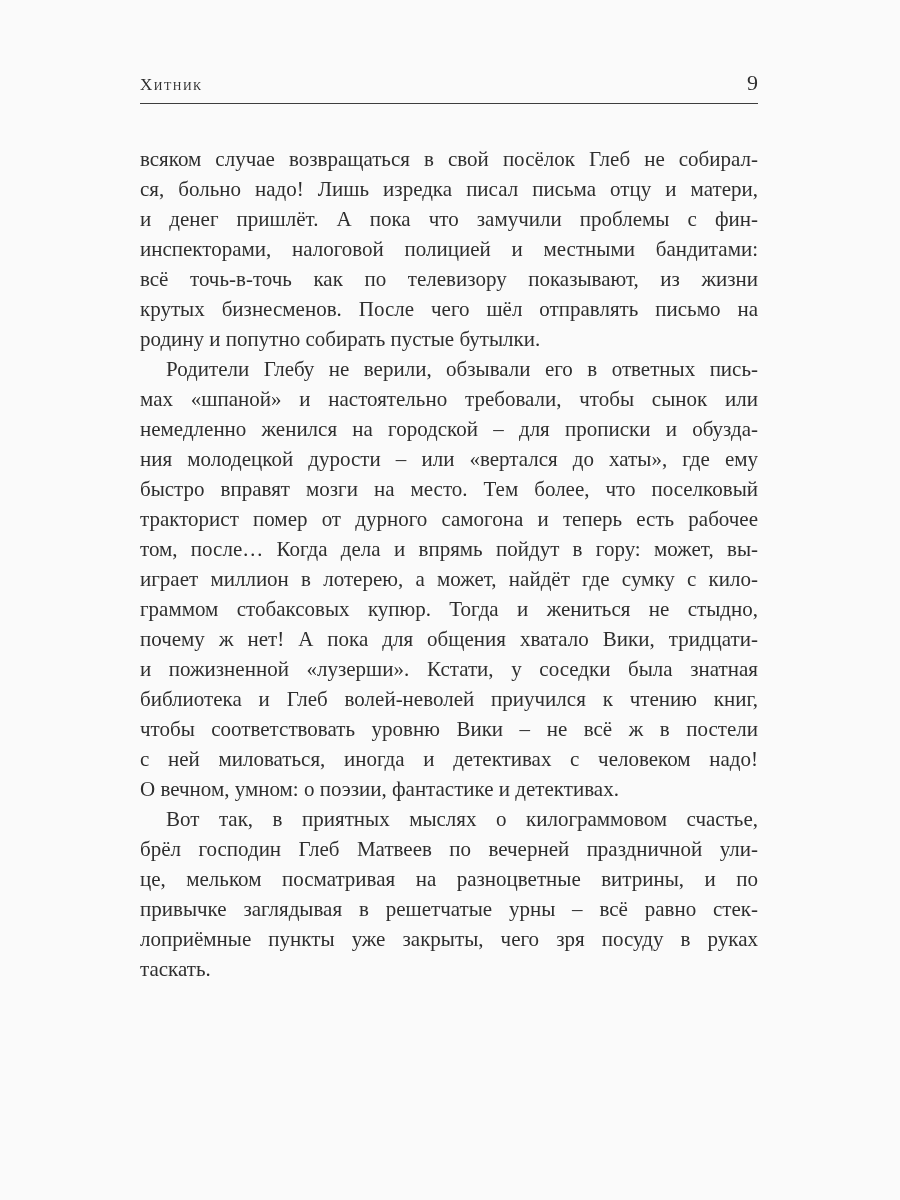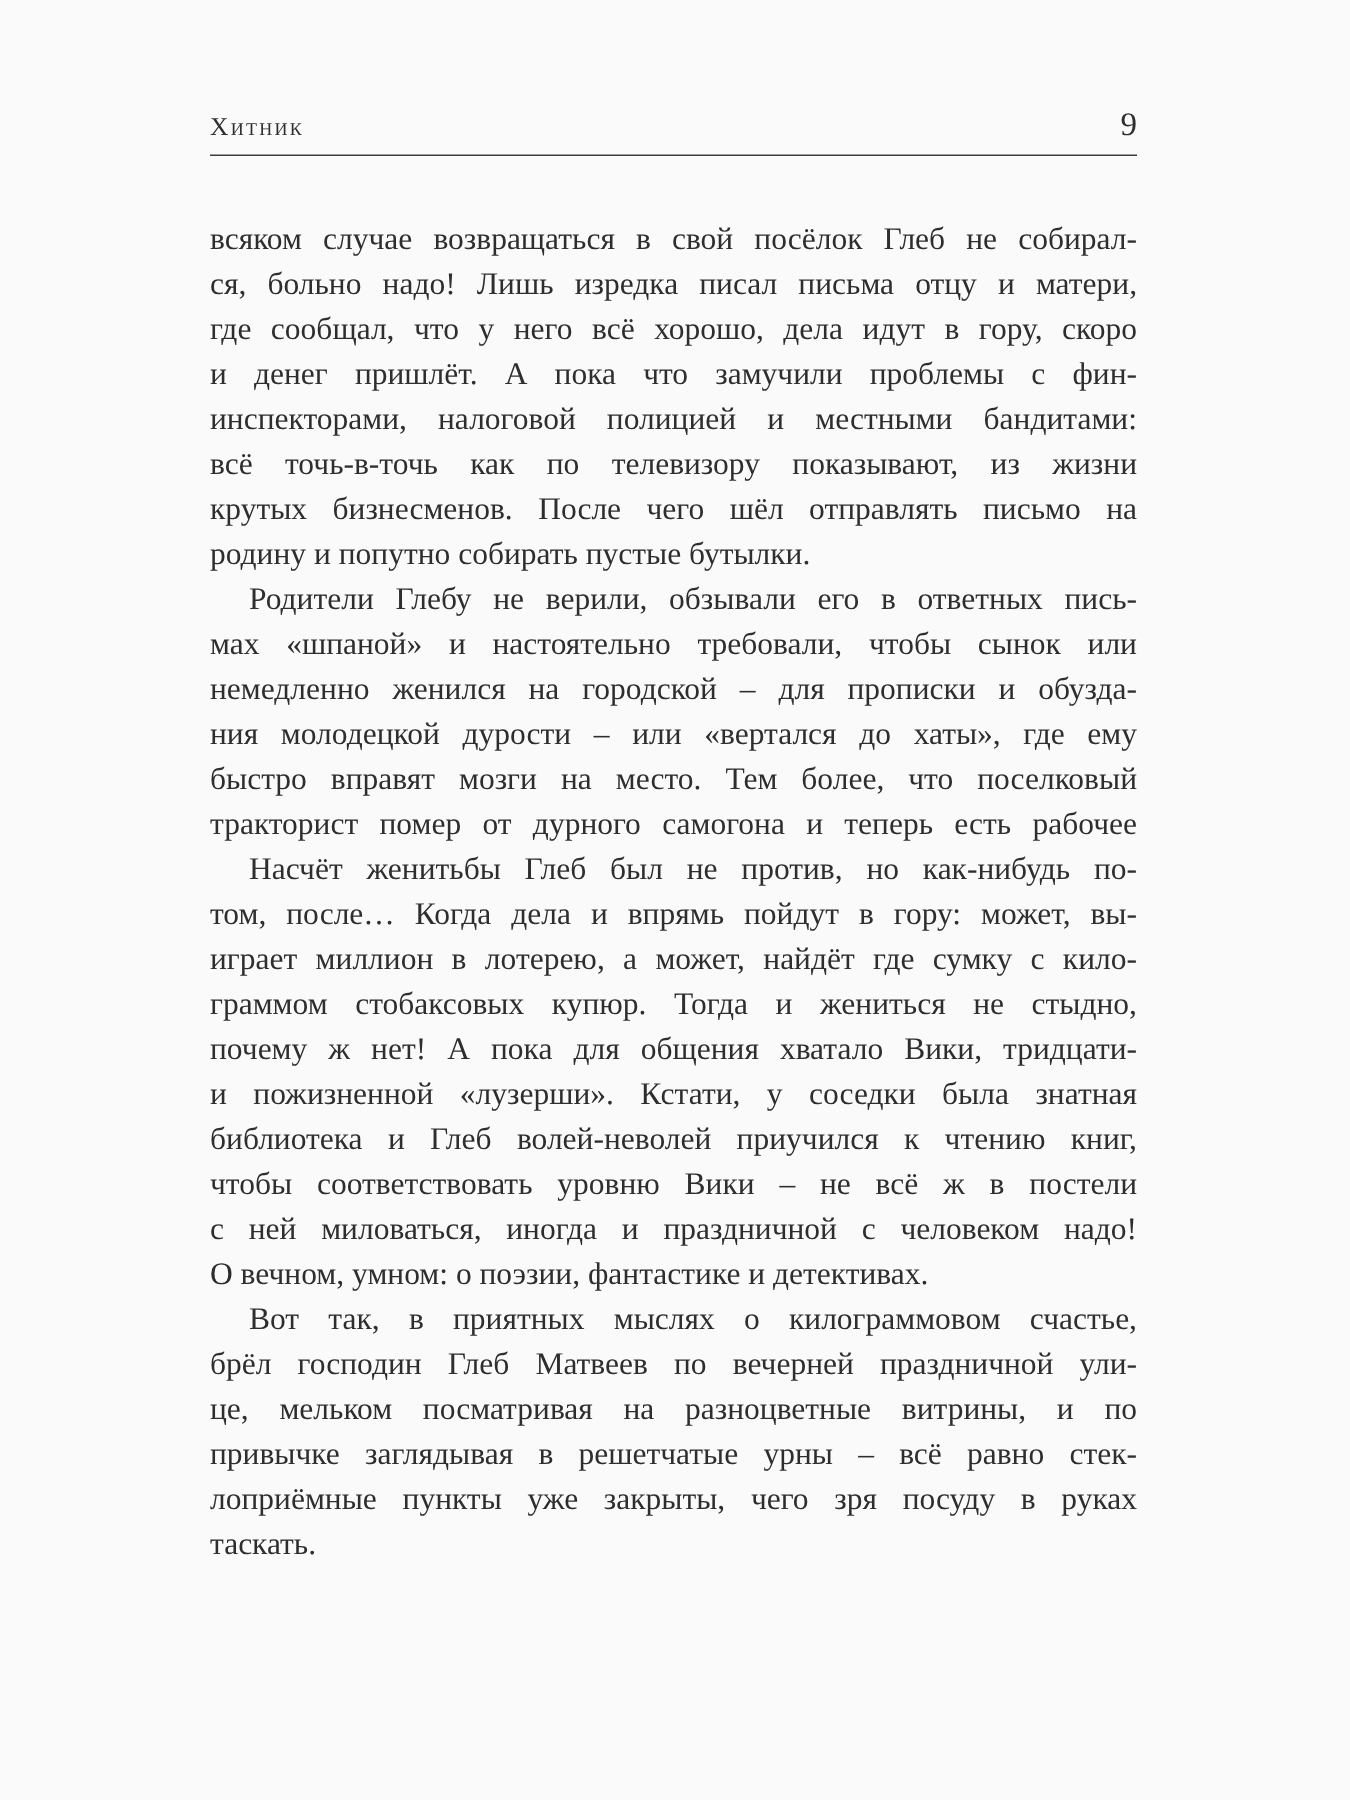--- a/index.html
+++ b/index.html
@@ -73,45 +73,43 @@
 <div class="page">
   <header class="page-header">
     <span class="running-title">Хитник</span>
     <span class="page-number">9</span>
   </header>
   <hr class="header-rule">
   <main class="text-body">
       <div class="paragraph">
         <div class="line">всяком случае возвращаться в свой посёлок Глеб не собирал-</div>
         <div class="line">ся, больно надо! Лишь изредка писал письма отцу и матери,</div>
-        <div class="line">где сообщал, что у него всё хорошо, дела идут в гору, скоро</div>
         <div class="line">и денег пришлёт. А пока что замучили проблемы с фин-</div>
         <div class="line">инспекторами, налоговой полицией и местными бандитами:</div>
         <div class="line">всё точь-в-точь как по телевизору показывают, из жизни</div>
         <div class="line">крутых бизнесменов. После чего шёл отправлять письмо на</div>
         <div class="line para-last">родину и попутно собирать пустые бутылки.</div>
       </div>
       <div class="paragraph">
         <div class="line first-indent">Родители Глебу не верили, обзывали его в ответных пись-</div>
         <div class="line">мах «шпаной» и настоятельно требовали, чтобы сынок или</div>
         <div class="line">немедленно женился на городской – для прописки и обузда-</div>
         <div class="line">ния молодецкой дурости – или «вертался до хаты», где ему</div>
         <div class="line">быстро вправят мозги на место. Тем более, что поселковый</div>
         <div class="line">тракторист помер от дурного самогона и теперь есть рабочее</div>
       </div>
       <div class="paragraph">
-        <div class="line first-indent">Насчёт женитьбы Глеб был не против, но как-нибудь по-</div>
         <div class="line">том, после… Когда дела и впрямь пойдут в гору: может, вы-</div>
         <div class="line">играет миллион в лотерею, а может, найдёт где сумку с кило-</div>
         <div class="line">граммом стобаксовых купюр. Тогда и жениться не стыдно,</div>
         <div class="line">почему ж нет! А пока для общения хватало Вики, тридцати-</div>
         <div class="line">и пожизненной «лузерши». Кстати, у соседки была знатная</div>
         <div class="line">библиотека и Глеб волей-неволей приучился к чтению книг,</div>
         <div class="line">чтобы соответствовать уровню Вики – не всё ж в постели</div>
-        <div class="line">с ней миловаться, иногда и праздничной с человеком надо!</div>
+        <div class="line">с ней миловаться, иногда и детективах с человеком надо!</div>
         <div class="line para-last">О вечном, умном: о поэзии, фантастике и детективах.</div>
       </div>
       <div class="paragraph">
         <div class="line first-indent">Вот так, в приятных мыслях о килограммовом счастье,</div>
         <div class="line">брёл господин Глеб Матвеев по вечерней праздничной ули-</div>
         <div class="line">це, мельком посматривая на разноцветные витрины, и по</div>
         <div class="line">привычке заглядывая в решетчатые урны – всё равно стек-</div>
         <div class="line">лоприёмные пункты уже закрыты, чего зря посуду в руках</div>
         <div class="line para-last">таскать.</div>
       </div>

